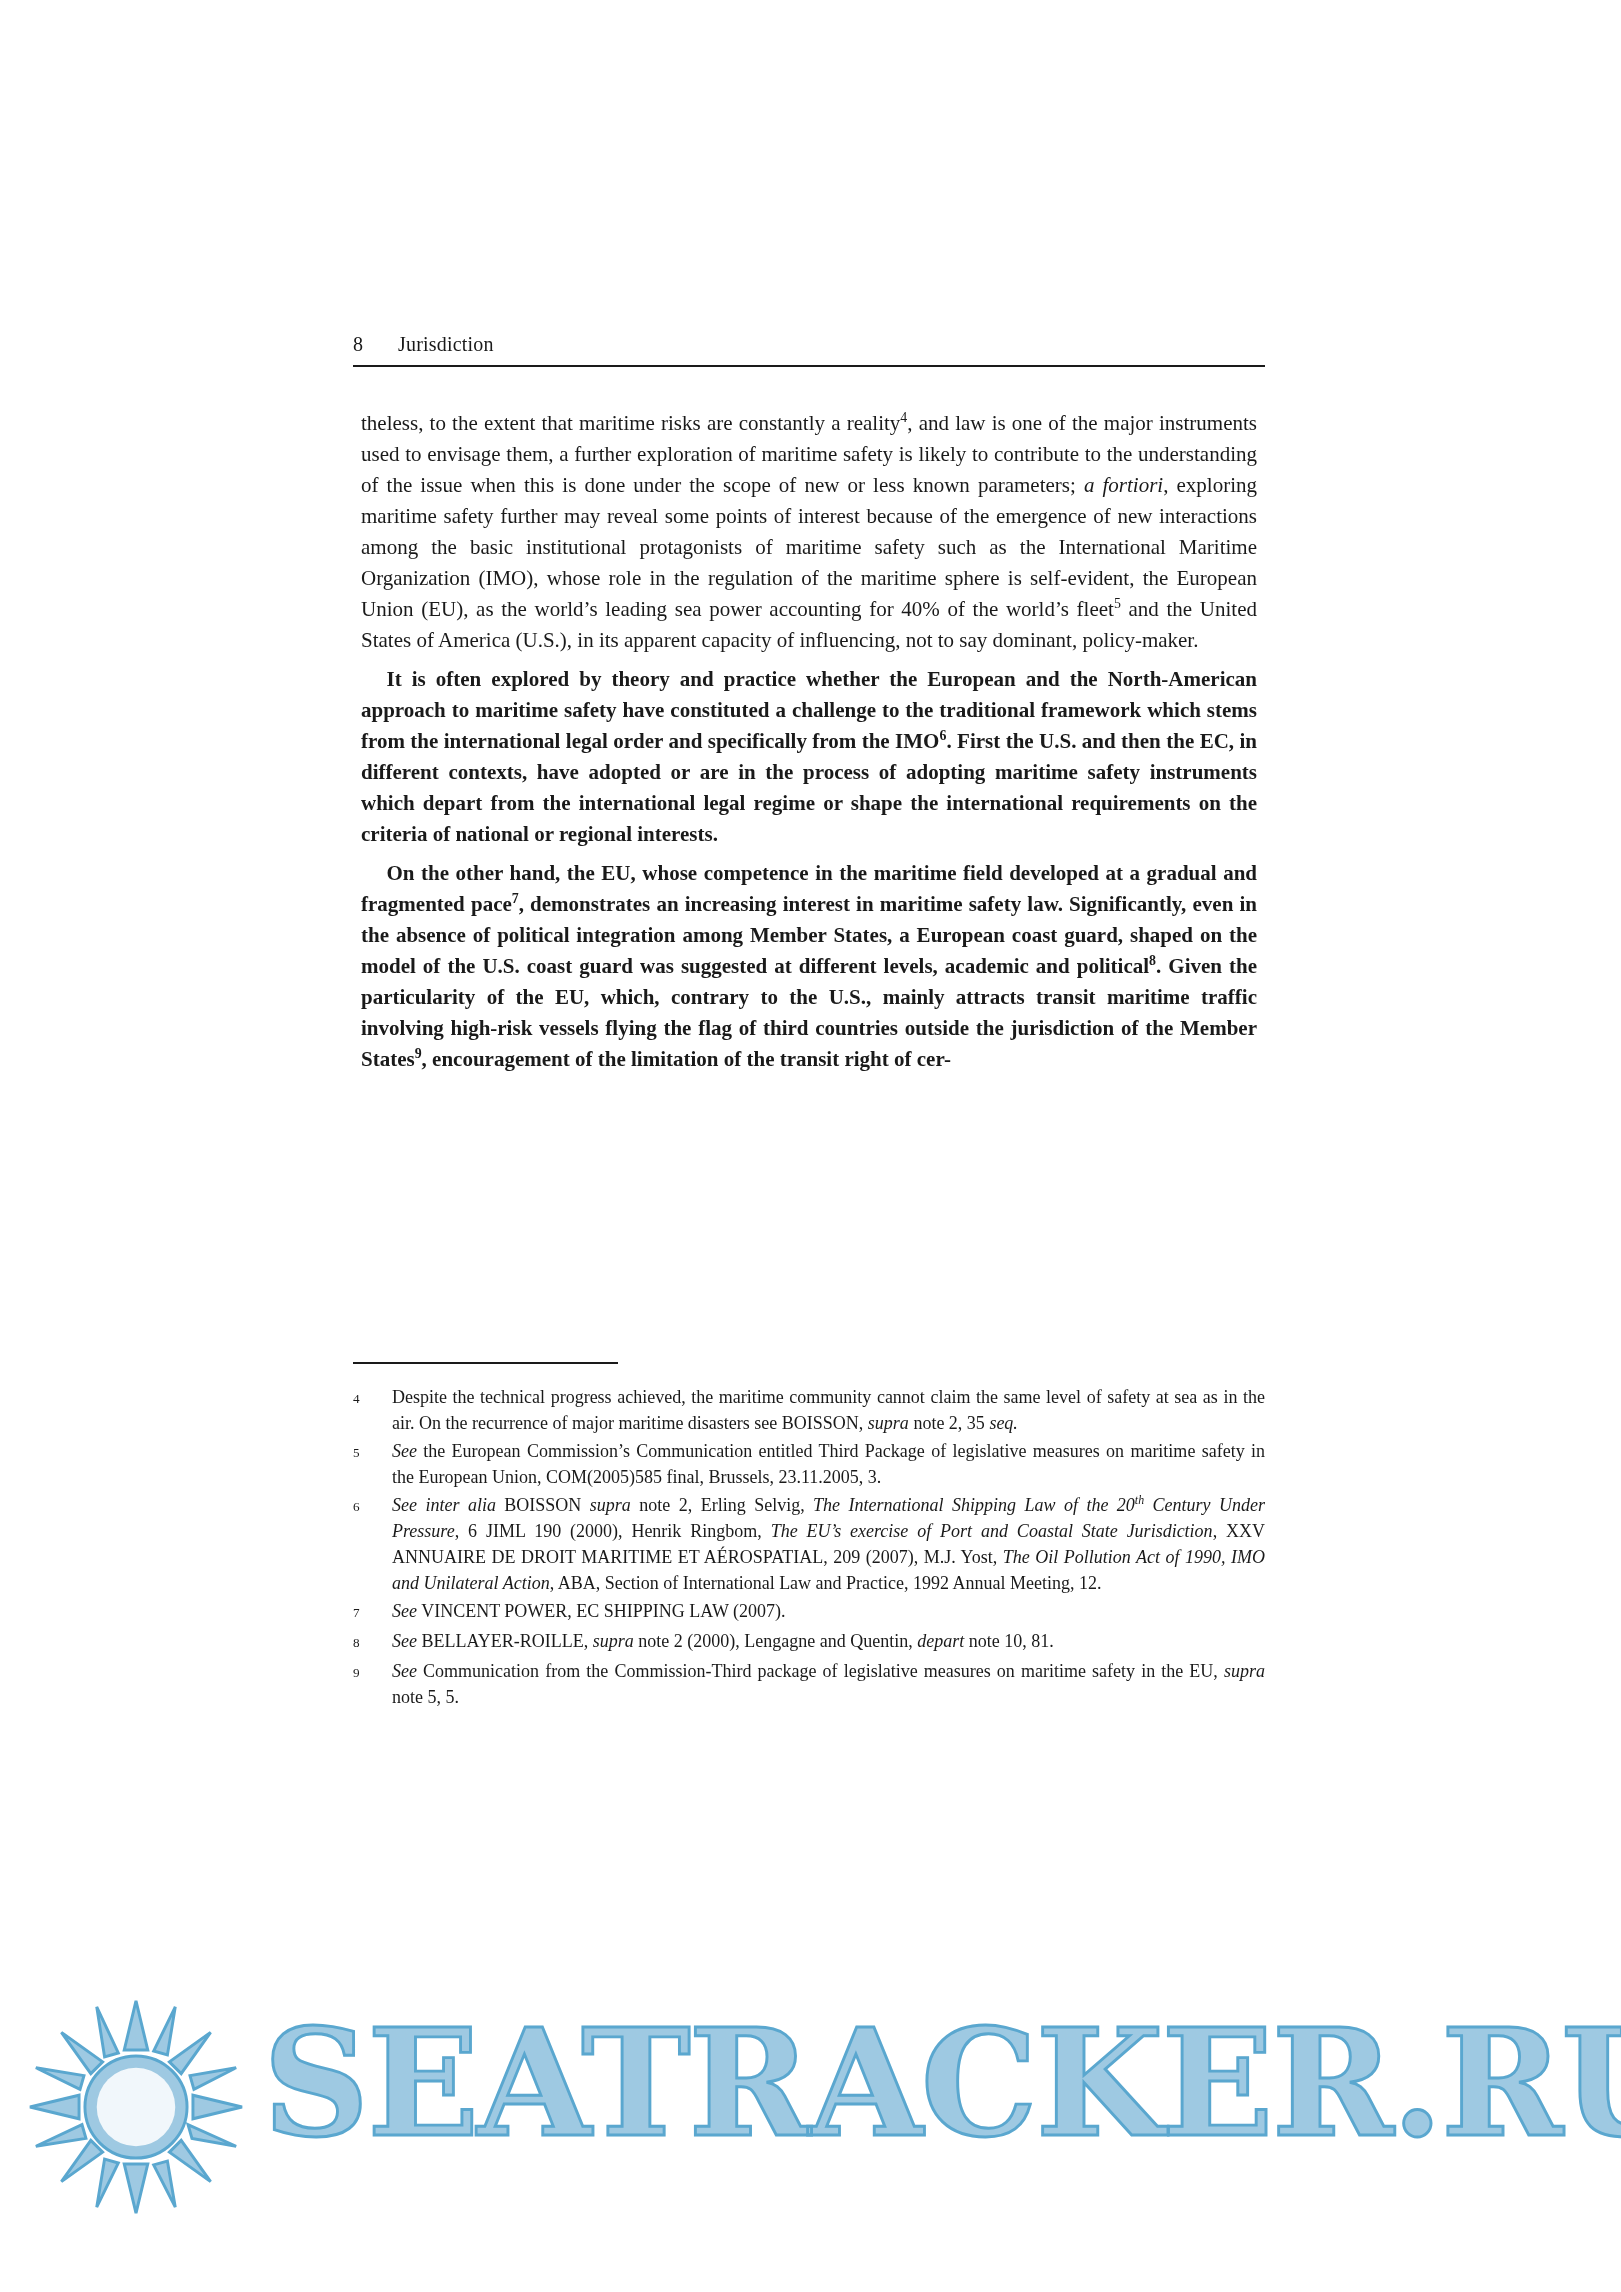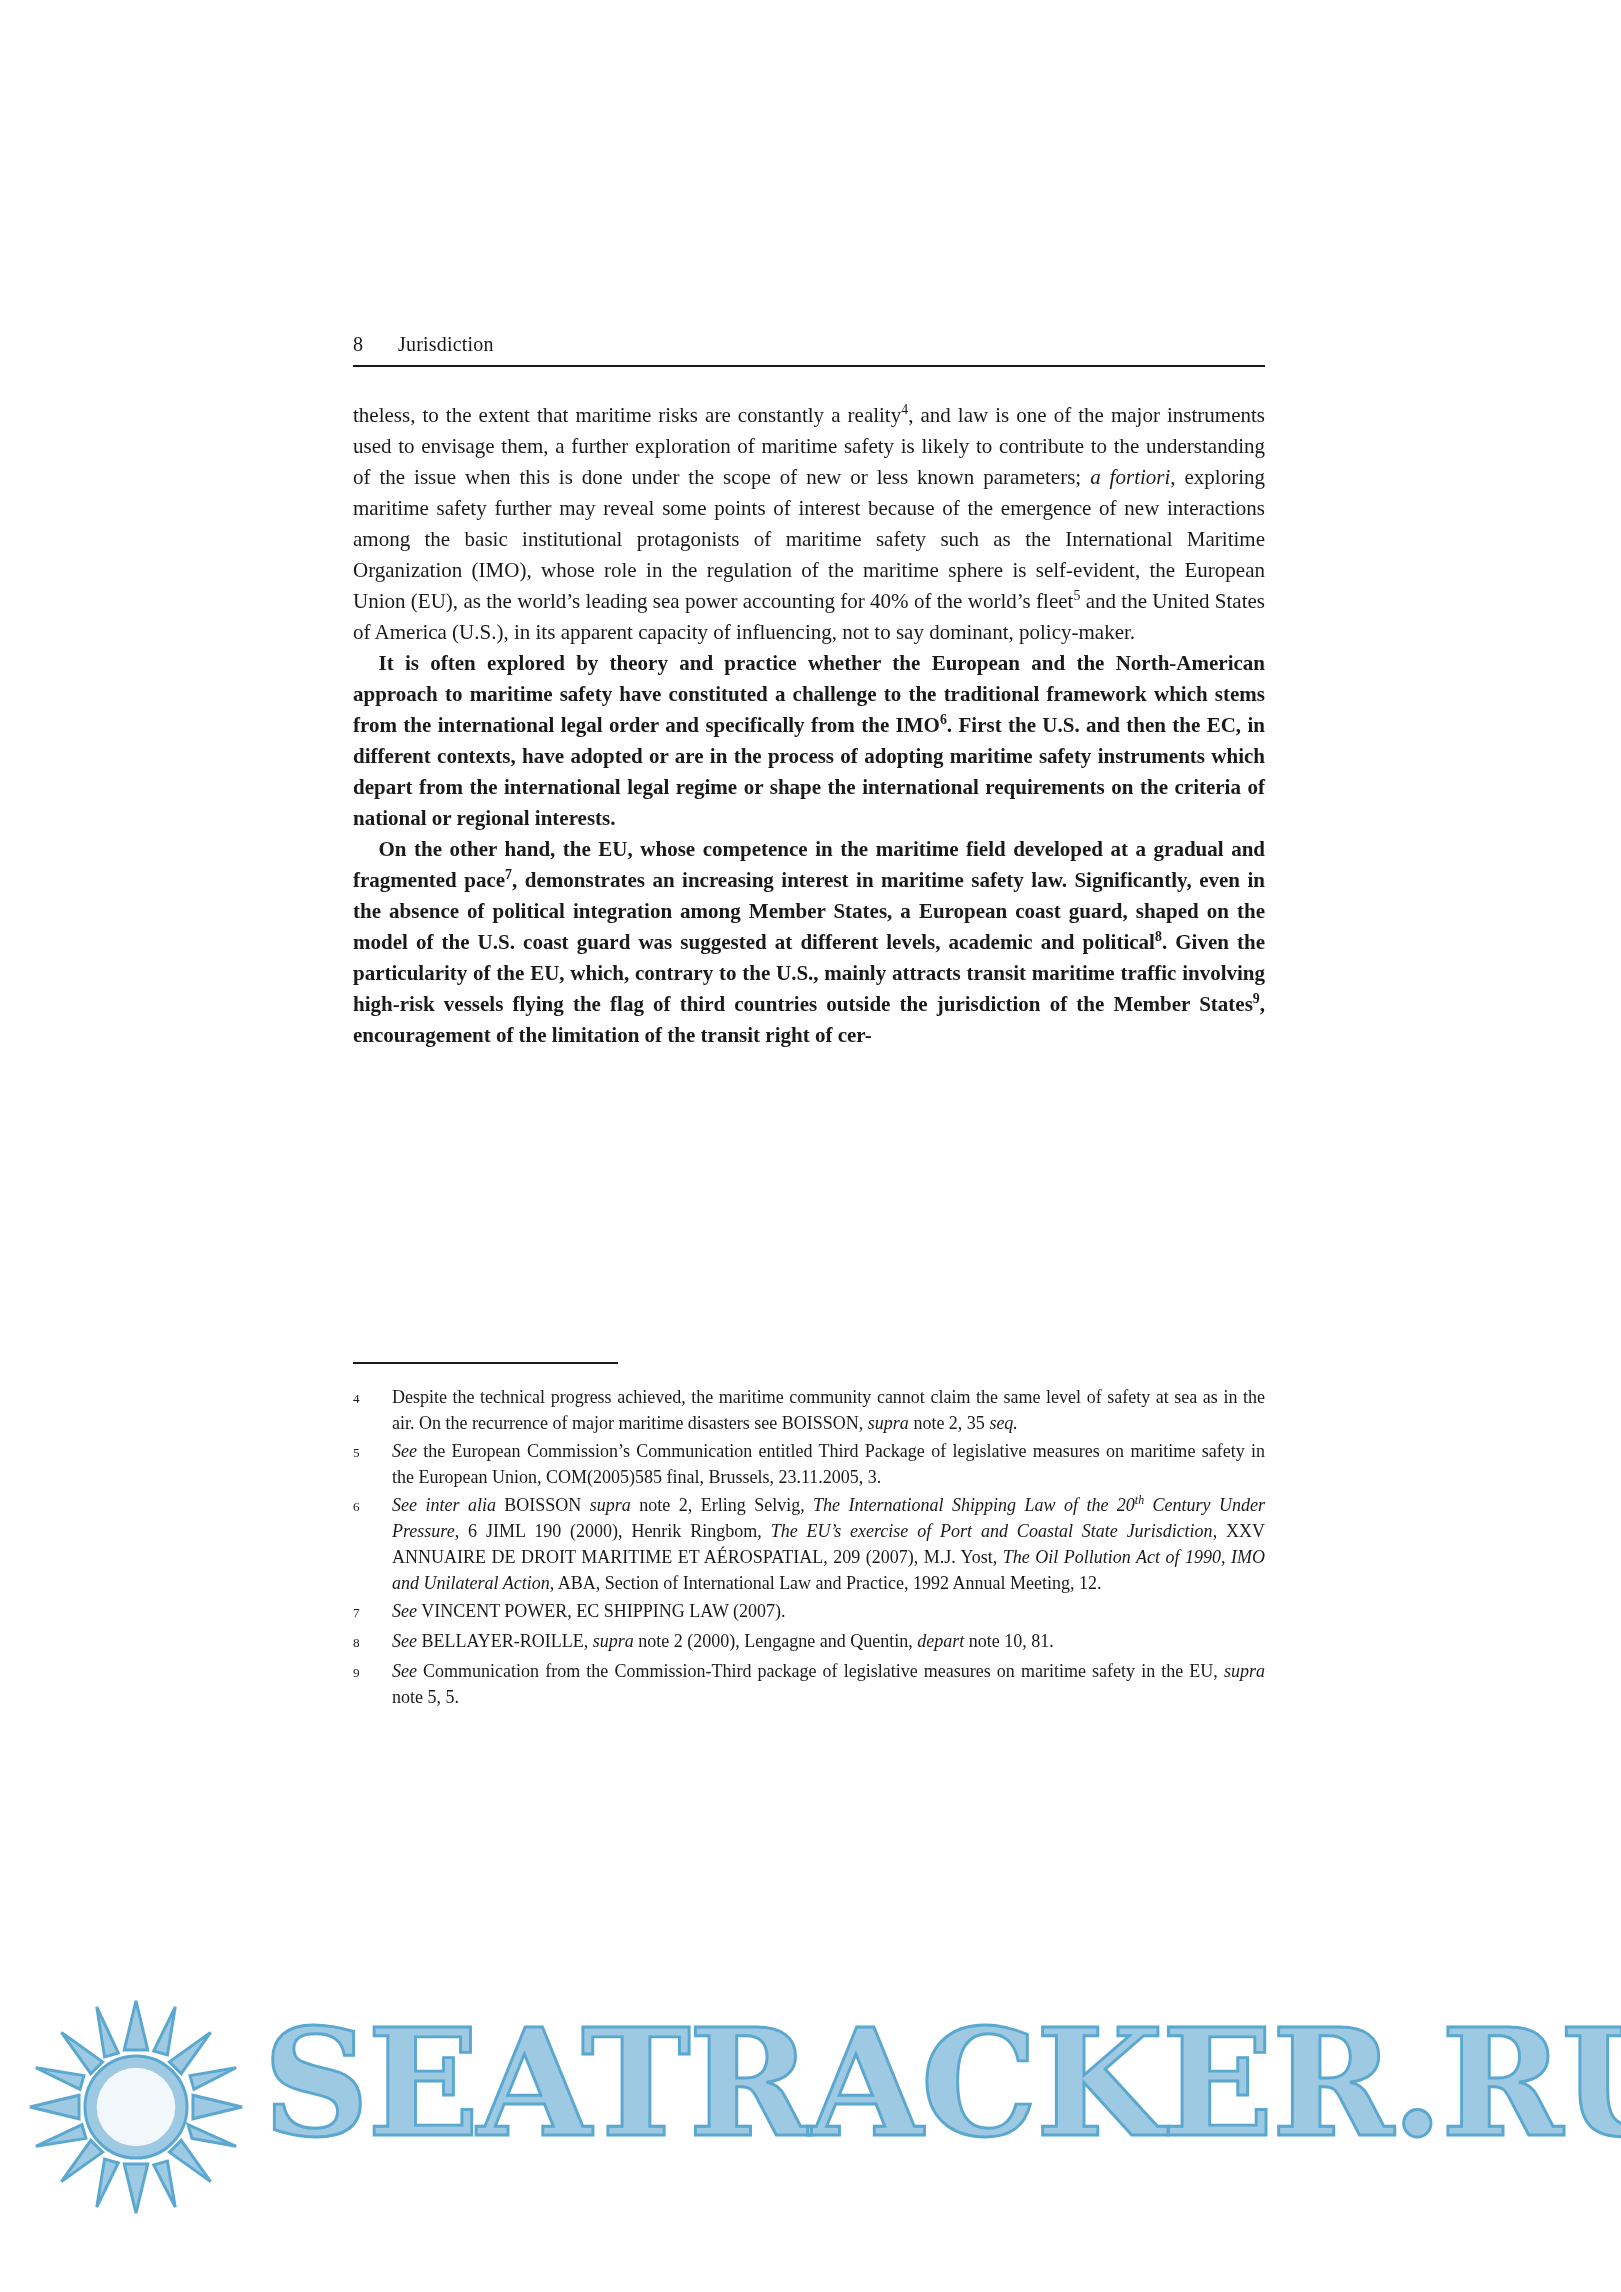--- a/index.html
+++ b/index.html
@@ -54,21 +54,21 @@
     position: absolute;
     left: 353px;
     top: 400px;
     width: 912px;
     font-size: 21px;
     line-height: 31px;
     text-align: justify;
     text-justify: inter-word;
   }
   .body p {
-    margin: 0;
+    margin: 8px;
   }
   .body p.indent {
     text-indent: 25.5px;
     font-weight: bold;
   }
   .it { font-style: italic; }
   sup {
     font-size: 0.66em;
     vertical-align: super;
     line-height: 0;

